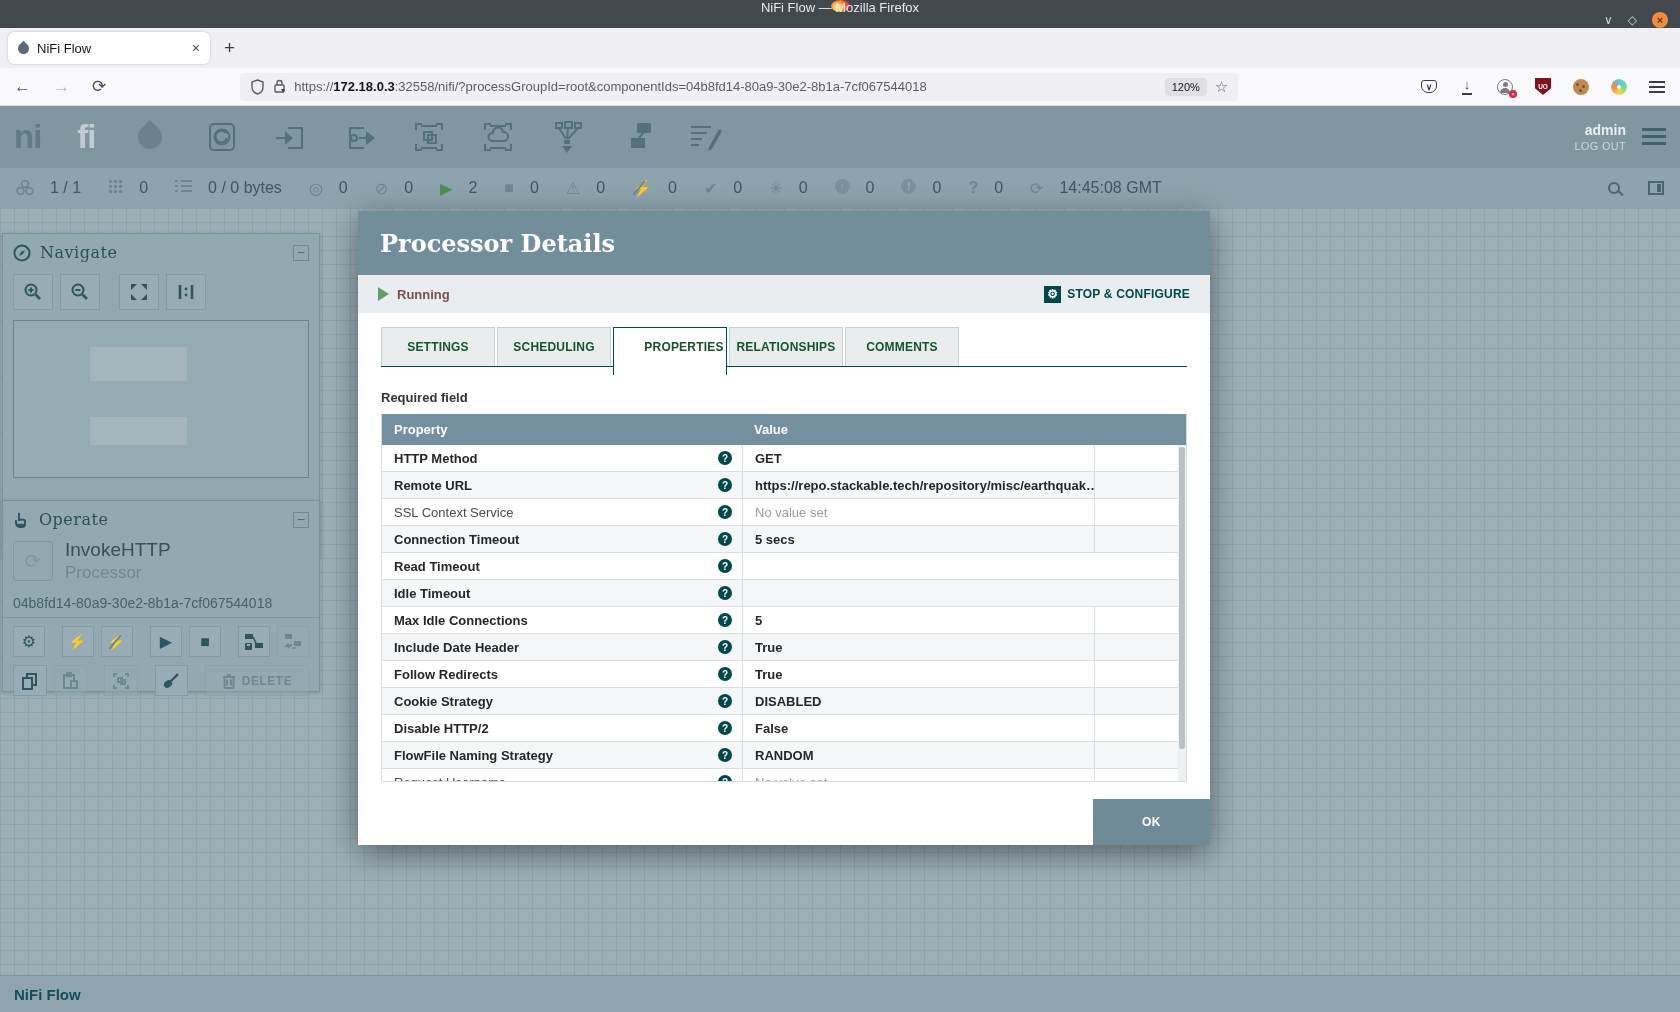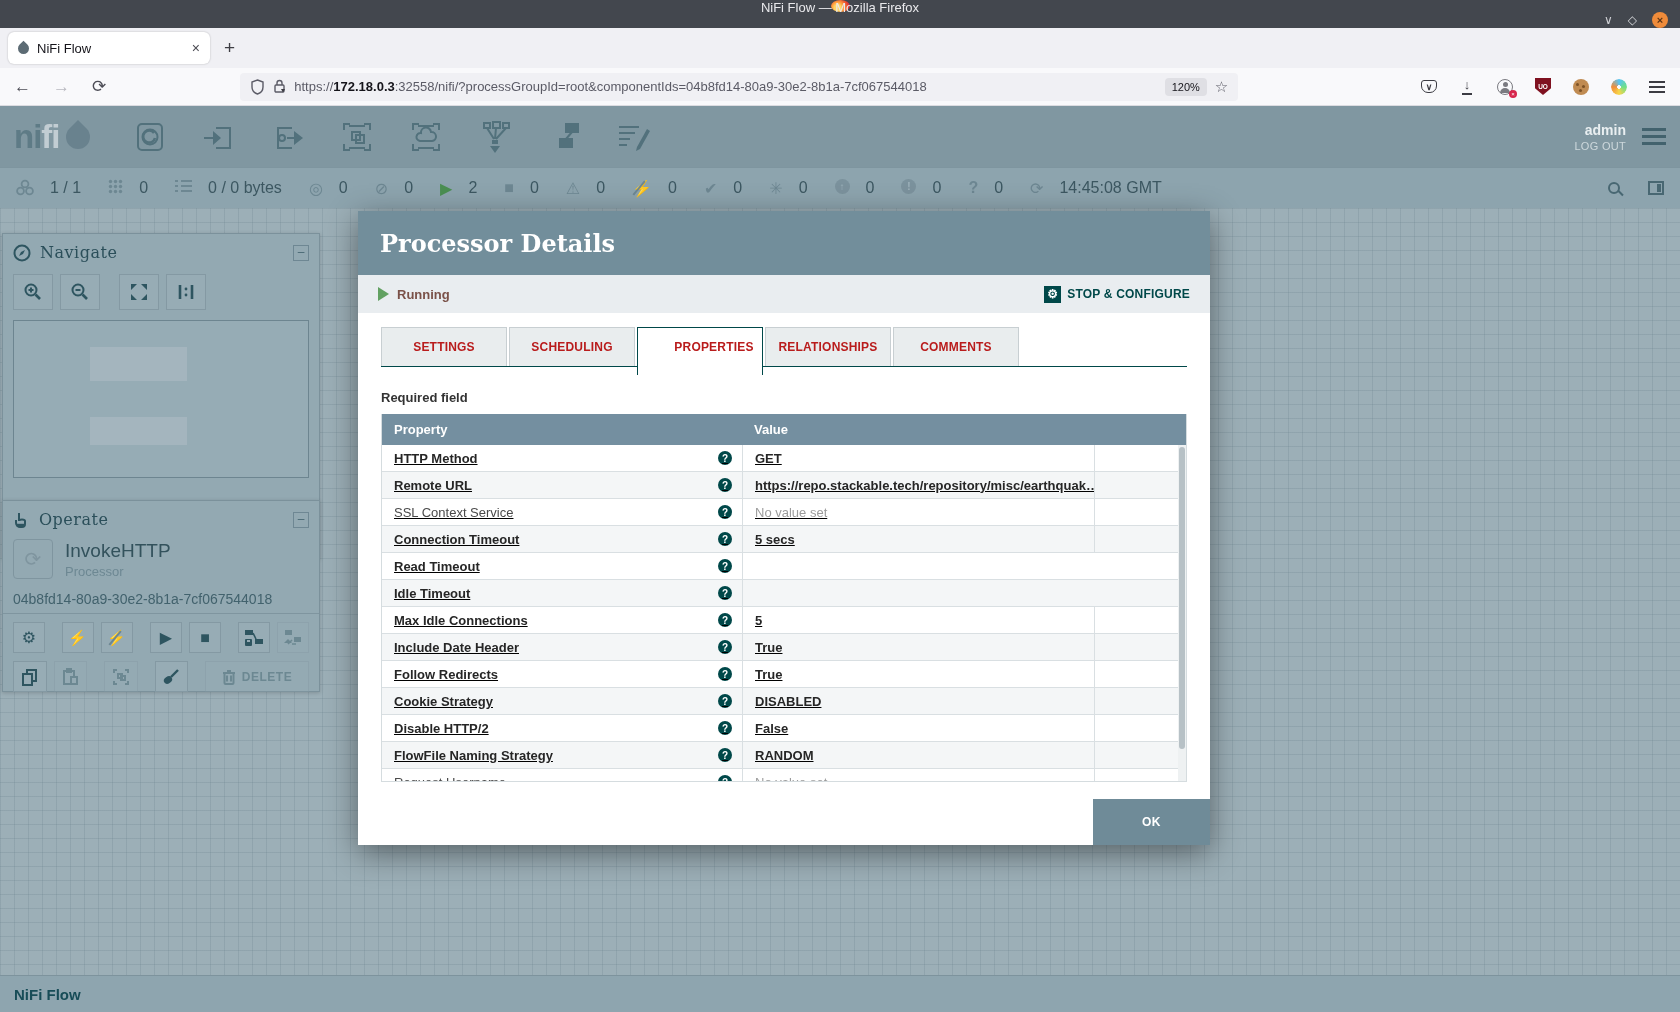--- a/index.html
+++ b/index.html
@@ -60,21 +60,21 @@
                     box-shadow:6px 2px 0 #7c5227, 3px 6px 0 #7c5227; }
   .sparkle { width:16px; height:16px; border-radius:50%;
              background:conic-gradient(#57c4f5,#6ee087,#f8d649,#f08c3a,#57c4f5); 
              -webkit-mask:radial-gradient(circle,transparent 0 2px,#000 2px);}
   .hamburger { width:16px; height:12px; border-top:2px solid #3c3c43; border-bottom:2px solid #3c3c43; position:relative; }
   .hamburger::before { content:""; position:absolute; left:0; top:3px; width:16px; height:2px; background:#3c3c43; }
 
   
   .nifi-header { position:absolute; top:106px; left:0; width:1680px; height:61px; background:#8097a1;
                  display:flex; align-items:center; padding:0 14px; }
-  .nifi-logo { display:flex; align-items:flex-end; margin-right:42px; }
+  .nifi-logo { display:flex; align-items:flex-end; margin-right:42px;gap:36px; }
   .nifi-logo .t1 { font-size:33px; font-weight:bold; color:#5e7b86; letter-spacing:-1px; }
   .nifi-logo .t2 { font-size:33px; font-weight:bold; color:#c2cdd3; letter-spacing:-1px; }
   .logo-drop { width:24px; height:24px; background:#69828e; border-radius:0 50% 50% 50%;
                transform:rotate(45deg); margin-left:6px; align-self:center; }
   .hdr-tools { display:flex; align-items:center; gap:33px; }
   .hdr-tool svg { display:block; opacity:.85; }
   .hdr-right { margin-left:auto; display:flex; align-items:center; gap:16px; }
   .hdr-user { text-align:right; }
   .hdr-user .u { font-size:14px; color:#e9eff1; font-weight:bold; }
   .hdr-user .lo { font-size:11px; color:#cdd8dc; margin-top:2px; letter-spacing:.3px; }
@@ -119,21 +119,21 @@
             display:flex; align-items:center; justify-content:center; }
   .sq-btn.gap { margin-left:12px; }
   .minimap { margin:10px 10px 0 10px; height:158px; border:1px solid #6d8590; background:#96acb5; position:relative; }
   .mm-block { position:absolute; background:#a4b5be; }
 
   .operate { top:500px; height:192px; }
   .op-card-row { display:flex; align-items:center; gap:12px; padding:4px 10px 0 10px; }
   .stamp { width:40px; height:40px; border:1.6px solid #7f959f; border-radius:4px; color:#7f959f;
            display:flex; align-items:center; justify-content:center; font-size:20px; }
   .op-name { font-size:19px; color:#33525c; }
-  .op-type { font-size:13px; color:#6d8893; margin-top:2px; }
+  .op-type { font-size:17px; color:#6d8893; margin-top:2px; }
   .op-id { font-size:14px; color:#42626d; padding:8px 10px 6px 10px; border-bottom:1px solid #7f959f; margin:4px 0 0 0; }
   .op-btns { display:flex; gap:7px; padding:8px 10px 0 10px; align-items:center; }
   .op-btn { width:36px; height:31px; border:1px solid #8499a3; background:#97acb5; color:#2e5560;
             display:flex; align-items:center; justify-content:center; font-size:16px; }
   .op-btn.wide { width:112px; gap:6px; font-size:12px; font-weight:bold; letter-spacing:.5px; }
   .op-btn.off { opacity:.38; }
   .op-btn.g2 { margin-left:10px; }
   .lightning { font-size:15px; }
 
   
@@ -151,33 +151,33 @@
              border-bottom:7px solid transparent; margin-right:8px; }
   .run-txt { font-size:13px; font-weight:bold; color:#7a5148; }
   .dlg-action { margin-left:auto; display:flex; align-items:center; gap:6px; color:#004849;
                 font-size:12px; font-weight:bold; letter-spacing:.2px; }
   .gear-sq { width:17px; height:17px; background:#004849; color:#fff; font-size:12px;
              display:flex; align-items:center; justify-content:center; }
   .dlg-body { padding:14px 23px 0 23px; position:relative; }
 
   .tabs { position:relative; display:flex; height:48px; }
   .tabs::after { content:""; position:absolute; left:0; right:0; top:39px; height:1px; background:#004849; }
-  .dtab { width:126px; height:40px; line-height:38px; text-align:center; font-size:12px; font-weight:bold;
-          color:#b91c1c; background:#e9edee; border:1px solid #c8cfd2; margin-right:2px; letter-spacing:.2px; }
+  .dtab { width:114px; height:40px; line-height:38px; text-align:center; font-size:12px; font-weight:bold;
+          color:#14532d; background:#e9edee; border:1px solid #c8cfd2; margin-right:2px; letter-spacing:.2px; }
   .dtab.active { height:48px; background:#fff; border:1px solid #004849; border-bottom:none; z-index:1;padding-left:28px; }
 
   .req-note { margin-top:15px; font-size:13px; font-weight:bold; color:#333; }
 
   .ptable { margin-top:9px; width:806px; border:1px solid #d5dcdf; border-top:none; }
   .thead { display:flex; height:31px; background:#748fa0; color:#fff; font-size:13px; font-weight:bold;
            align-items:center; }
   .th-prop { width:360px; padding-left:12px; }
   .th-val { width:352px; padding-left:12px; }
   .rows { height:336px; overflow:hidden; }
-  .prow { display:flex; height:27px; align-items:center; border-bottom:1px solid #d9dfe2; background:#fff;text-decoration:underline; }
+  .prow { display:flex; height:27px; align-items:center; border-bottom:1px solid #d9dfe2; background:#fff; }
   .prow:nth-child(even) { background:#f4f6f7; }
   .pname { width:360px; display:flex; align-items:center; padding-left:12px; font-size:13px;
            font-weight:bold; color:#262626; }
   .prow.opt .pname { font-weight:normal; color:#4a4a4a; }
   .help { margin-left:auto; margin-right:10px; width:14px; height:14px; border-radius:50%; background:#004849;
           color:#fff; font-size:10px; font-weight:bold; display:flex; align-items:center; justify-content:center; flex:none; }
   .pvalue { width:352px; padding-left:12px; font-size:13px; font-weight:bold; color:#262626;
             border-left:1px solid #d9dfe2; align-self:stretch; display:flex; align-items:center;
             white-space:nowrap; overflow:hidden; }
   .prow .pvalue.muted { font-weight:normal; color:#9c9c9c; }

